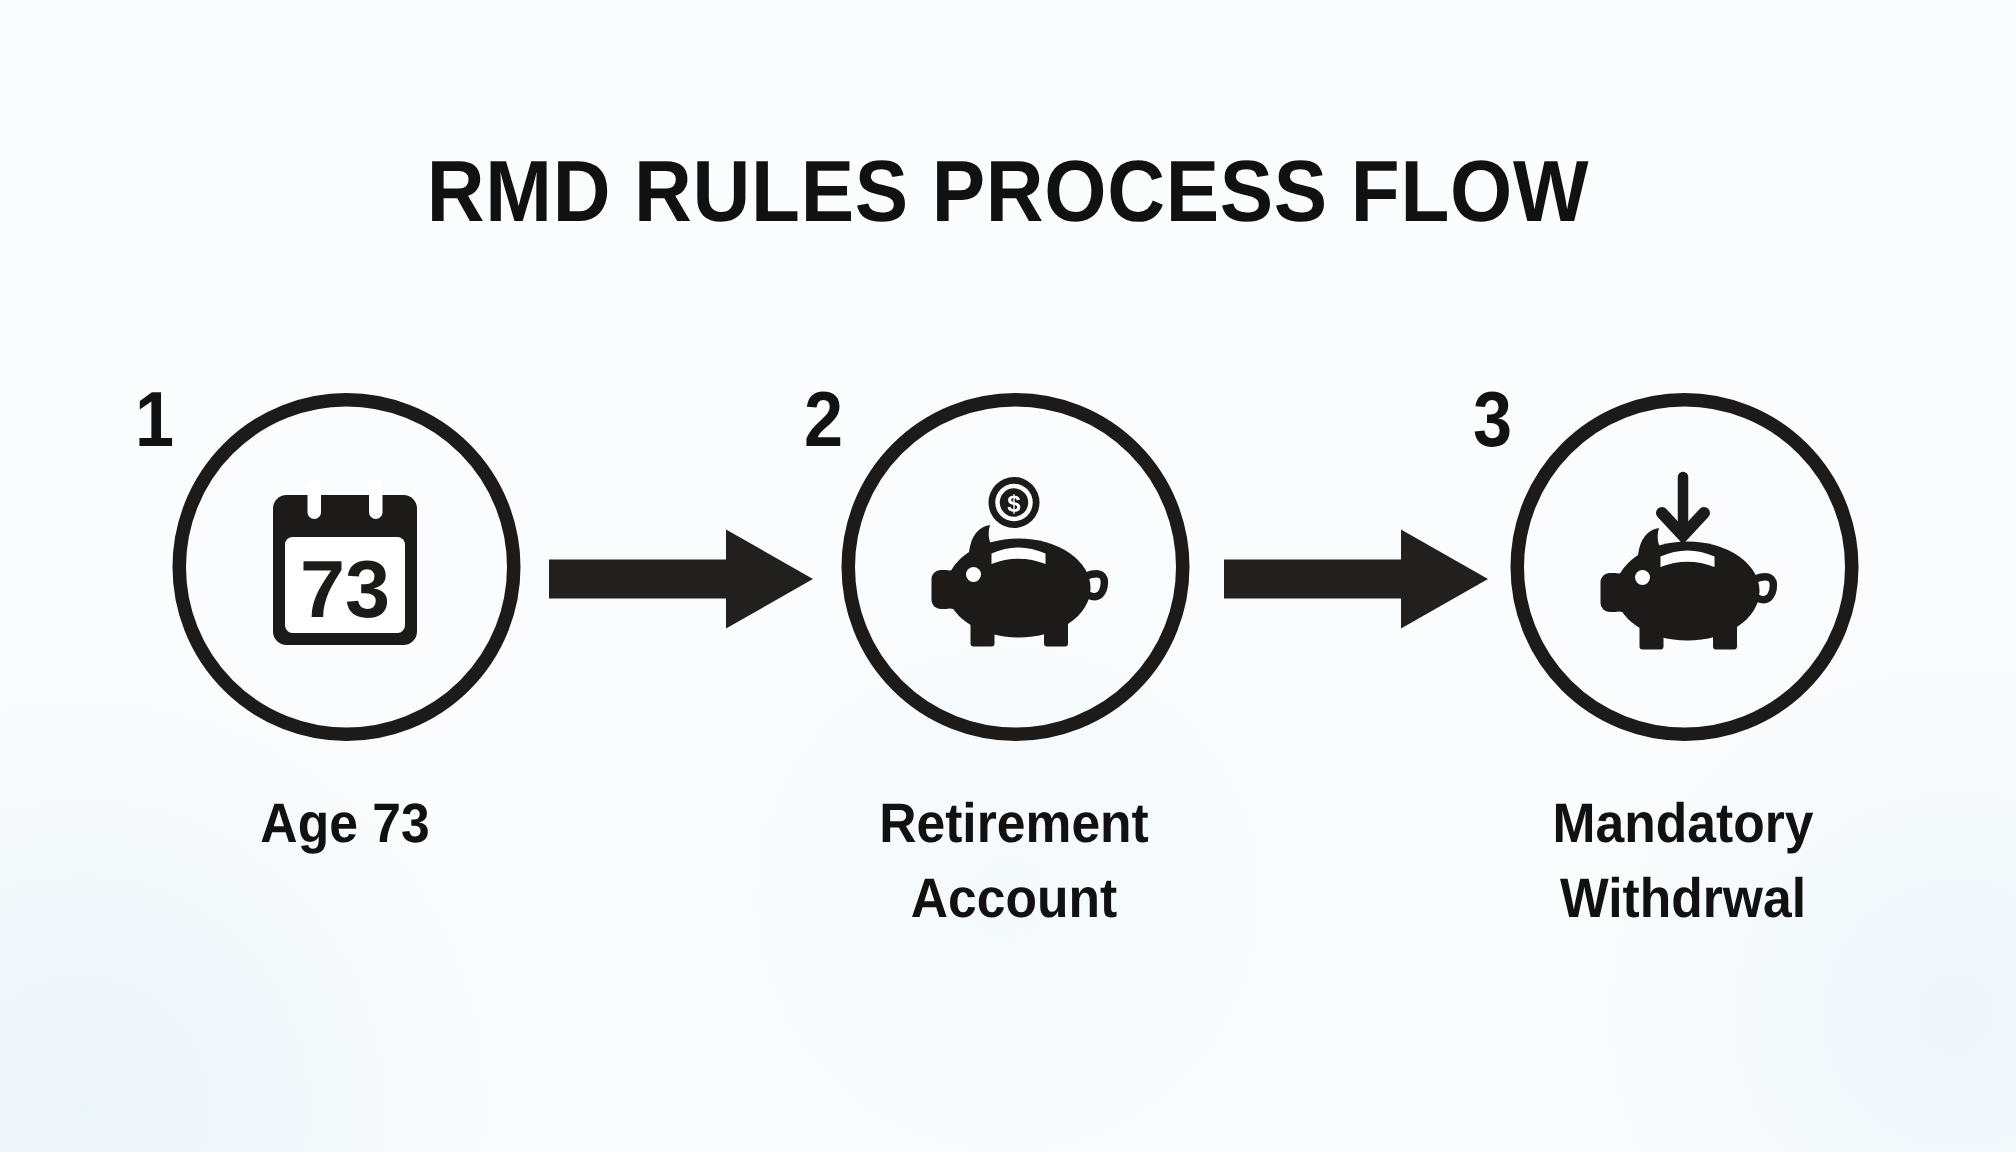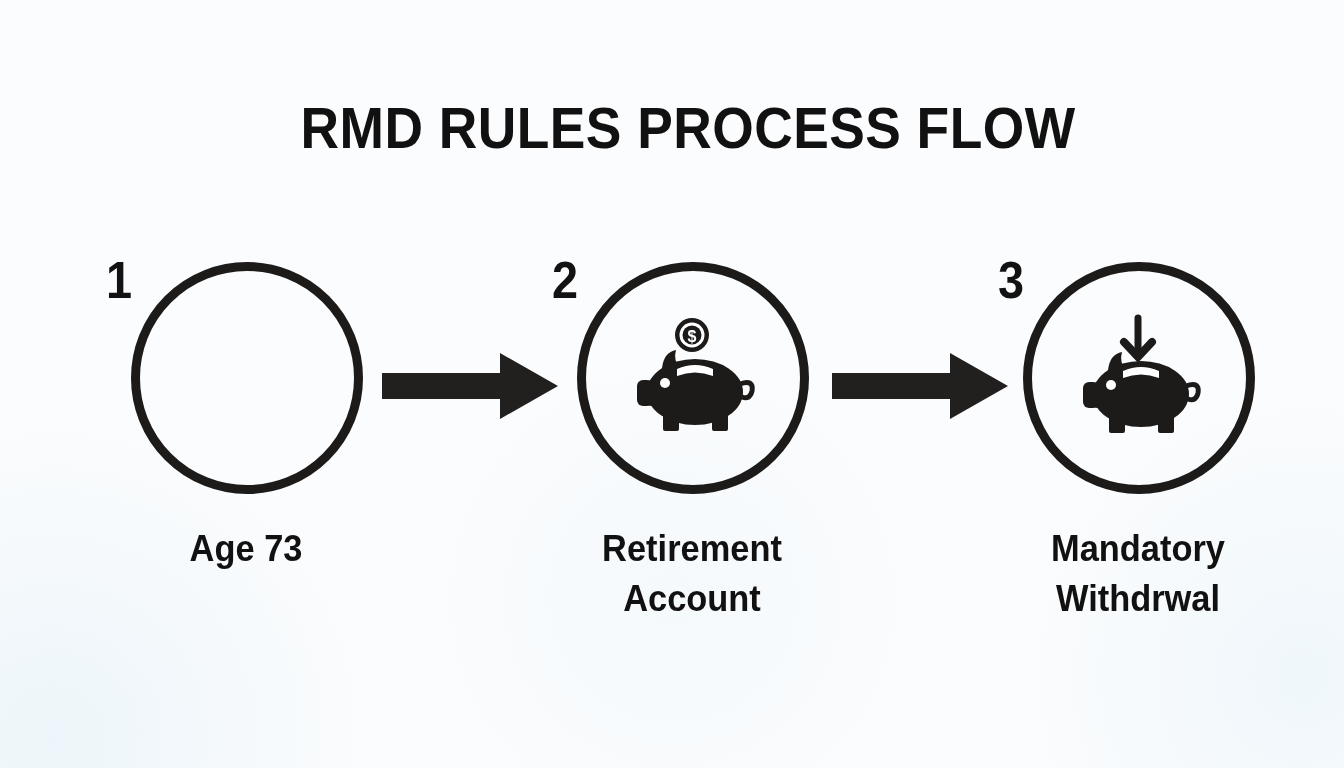--- a/index.html
+++ b/index.html
@@ -23,21 +23,20 @@
     background:
       radial-gradient(circle at 4% 96%, rgba(225,240,248,0.55) 0%, rgba(251,252,253,0) 22%),
       radial-gradient(circle at 97% 88%, rgba(228,242,249,0.5) 0%, rgba(251,252,253,0) 20%),
       radial-gradient(circle at 50% 78%, rgba(232,244,250,0.35) 0%, rgba(251,252,253,0) 30%);
     pointer-events: none;
   }
 
   .canvas {
     position: absolute;
     inset: 0;
-    margin-left: 16px;
   }
 
   
   .title {
     position: absolute;
     top: 98px;
     left: 0;
     width: 1344px;
     text-align: center;
     font-size: 58px;
@@ -127,20 +126,33 @@
 
 <div class="bg-tint"></div>
 
 <div class="canvas">
 
   <div class="title">RMD RULES PROCESS FLOW</div>
 
   <div class="step step-1">
     <div class="step-number">1</div>
     <div class="circle"></div>
+    <div class="glyph">
+      <svg viewBox="0 0 132 132" xmlns="http://www.w3.org/2000/svg">
+
+        <rect x="18" y="16" width="96" height="100" rx="9" ry="9" fill="#1d1a1a"></rect>
+
+        <rect x="26" y="44" width="80" height="64" rx="5" ry="5" fill="#ffffff"></rect>
+
+        <rect x="41" y="6" width="9" height="26" rx="4.5" ry="4.5" fill="#ffffff"></rect>
+        <rect x="82" y="6" width="9" height="26" rx="4.5" ry="4.5" fill="#ffffff"></rect>
+
+        <text x="66" y="97" font-family="Liberation Sans, sans-serif" font-size="54" font-weight="700" fill="#1d1a1a" text-anchor="middle">73</text>
+      </svg>
+    </div>
   </div>
 
   <div class="arrow arrow-1">
     <svg viewBox="0 0 176 68" xmlns="http://www.w3.org/2000/svg">
       <path d="M0 21 L118 21 L118 1 L176 34 L118 67 L118 47 L0 47 Z" fill="#221f1f"></path>
     </svg>
   </div>
 
   <div class="step step-2">
     <div class="step-number">2</div>

